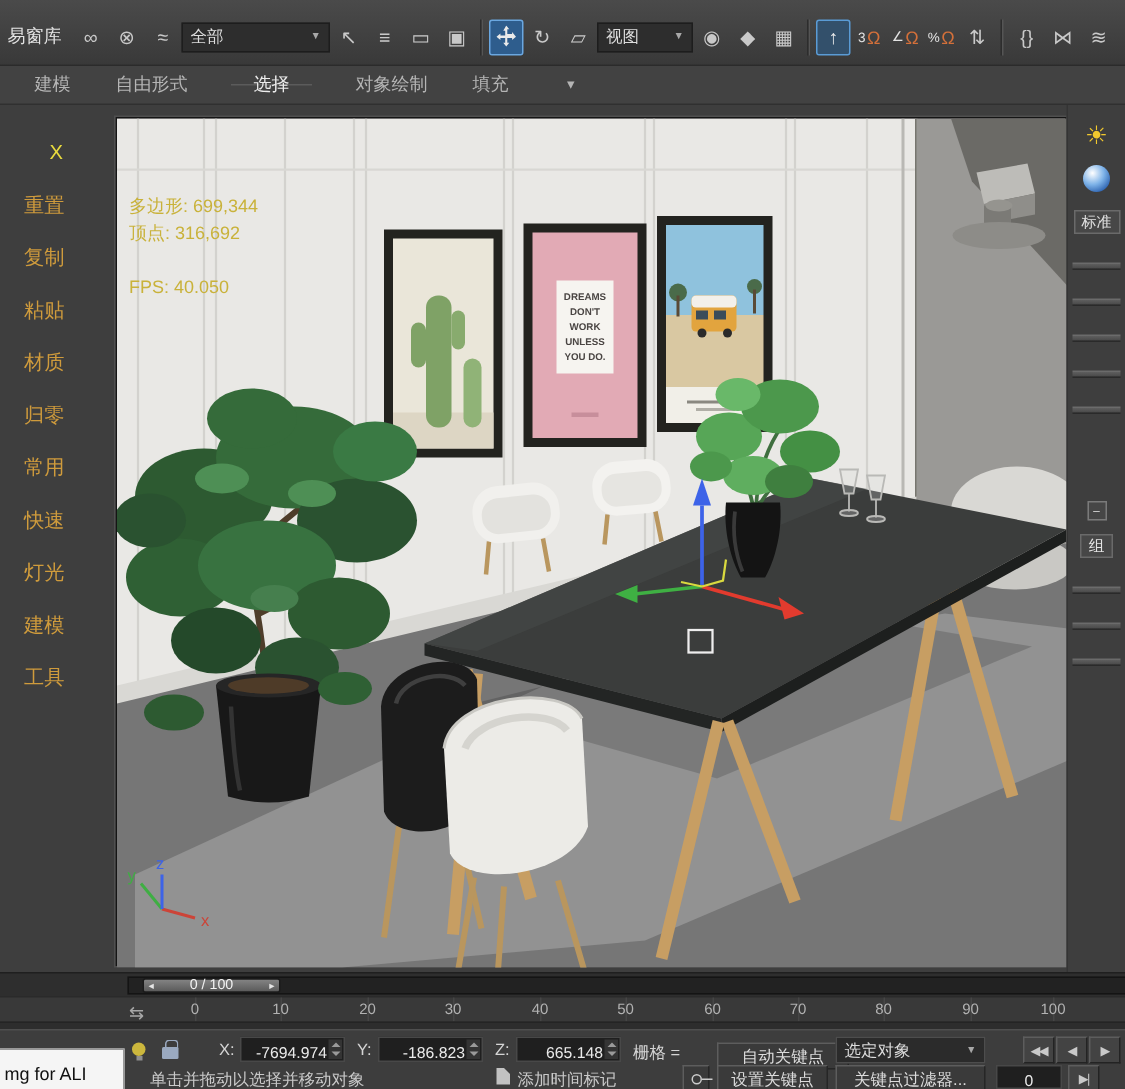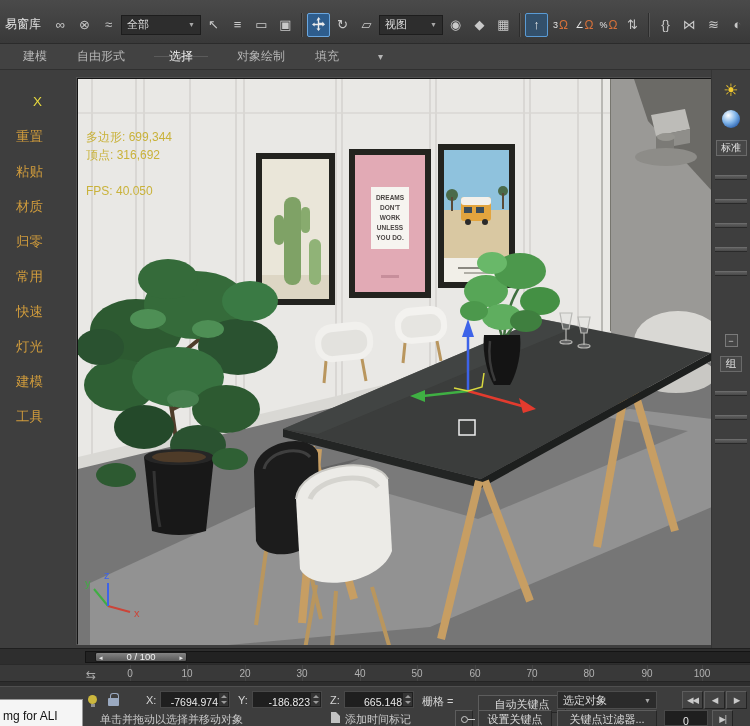--- a/index.html
+++ b/index.html
@@ -85,21 +85,21 @@
 </head>
 <body>
 
 <div id="root">
 
   <div class="toolbar">
     <span class="tb-label">易窗库</span>
     <span class="tb-btn">∞</span>
     <span class="tb-btn">⊗</span>
     <span class="tb-btn">≈</span>
-    <div class="tb-dd" style="width:80px">
+    <div class="tb-dd" style="width:99px">
       <span class="t">全部</span>
       <span class="a">▼</span>
     </div>
     <span class="tb-btn">↖</span>
     <span class="tb-btn">≡</span>
     <span class="tb-btn">▭</span>
     <span class="tb-btn">▣</span>
     <span class="tb-sep"></span>
     <span class="tb-btn active-move">
       <svg width="15" height="15" viewBox="0 0 15 15">
@@ -145,20 +145,21 @@
     <span class="rtab">对象绘制</span>
     <span class="rtab">填充</span>
     <span class="rflyout">▾</span>
   </div>
 
   <div class="workspace">
 
     <div class="sidebar">
       <div class="sb-item accent">X</div>
       <div class="sb-item">重置</div>
+      <div class="sb-item">复制</div>
       <div class="sb-item">粘贴</div>
       <div class="sb-item">材质</div>
       <div class="sb-item">归零</div>
       <div class="sb-item">常用</div>
       <div class="sb-item">快速</div>
       <div class="sb-item">灯光</div>
       <div class="sb-item">建模</div>
       <div class="sb-item">工具</div>
     </div>
 

